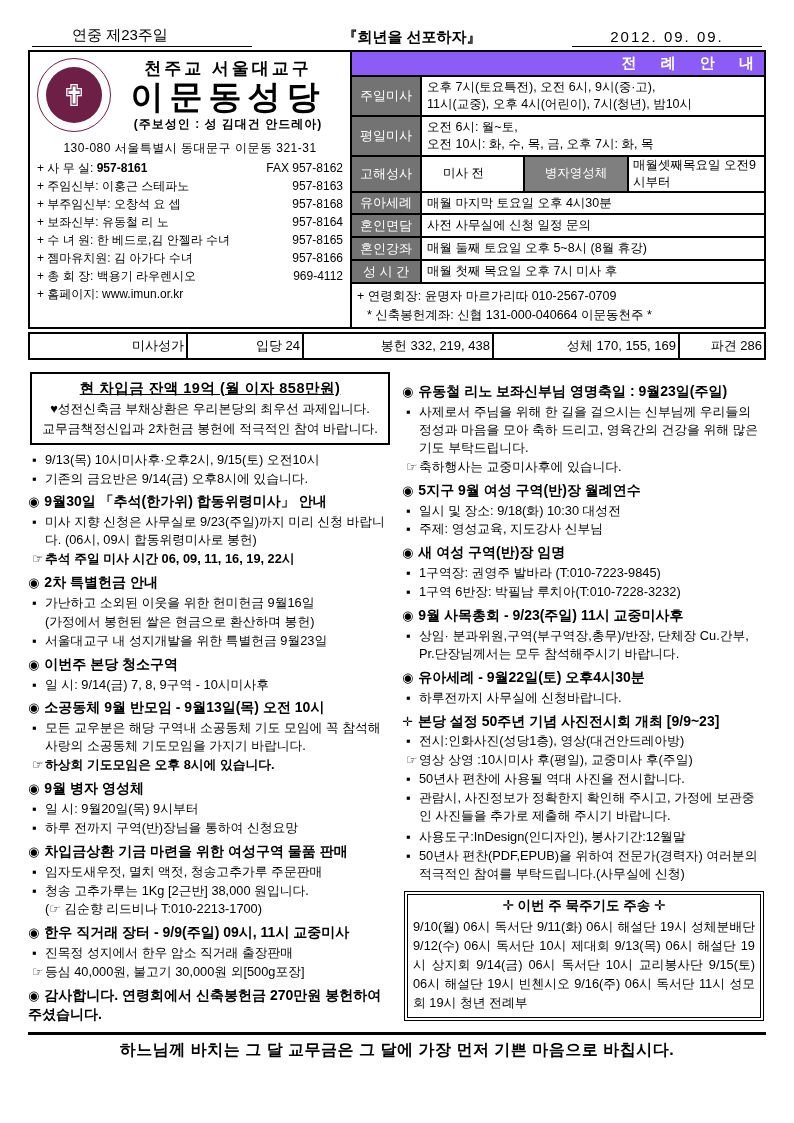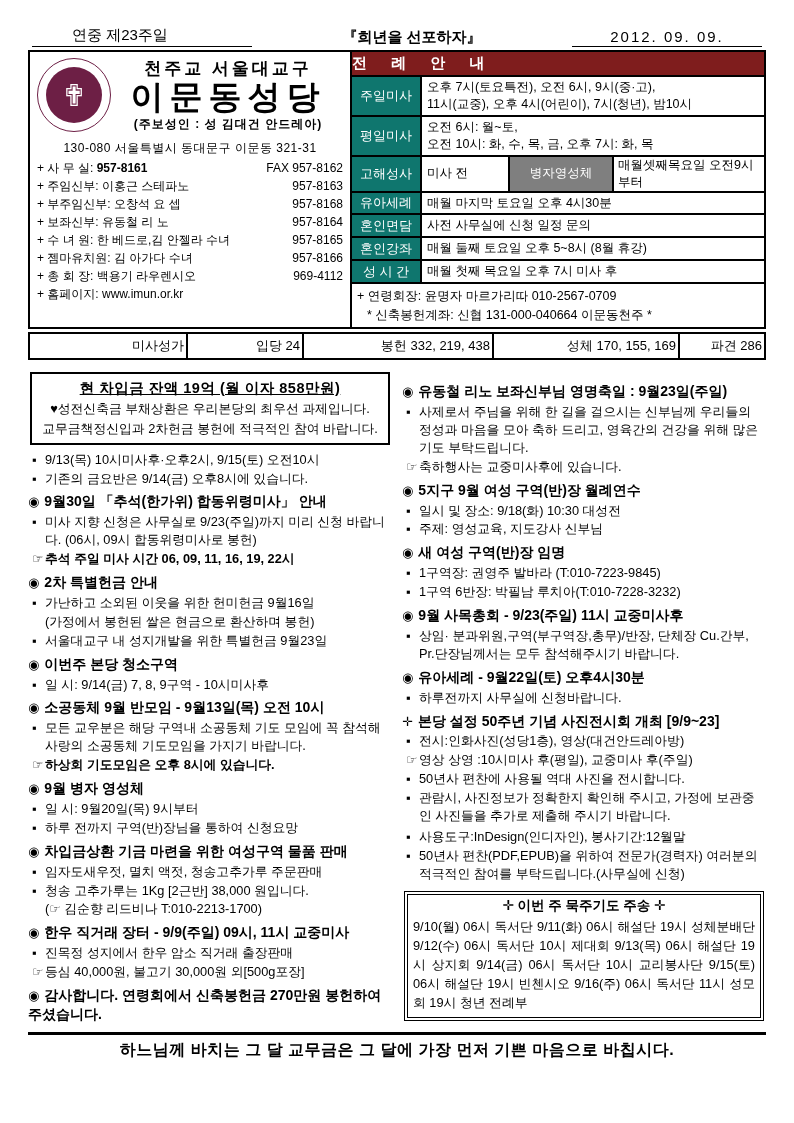--- a/index.html
+++ b/index.html
@@ -27,25 +27,25 @@
   .patron { font-size:12px; font-weight:bold; letter-spacing:1px; margin-top:2px; }
   .address { font-size:12px; text-align:center; margin-top:6px; letter-spacing:0.5px; }
   .contact-list { font-size:12px; margin-top:2px; }
   .contact-row { display:flex; justify-content:space-between; line-height:1.5; }
   .c-left { white-space:nowrap; }
   .c-right { white-space:nowrap; }
   .bold { font-weight:bold; }
 
   
   .right-panel { flex:1; display:flex; flex-direction:column; font-size:12.5px; }
-  .lit-title { background:#7f1d1d; color:#fff; text-align:left; font-weight:bold; font-size:15px; letter-spacing:10px; padding:2px 0; border-bottom:2px solid #000; }
+  .lit-title { background:#8b5cf6; color:#fff; text-align:right; font-weight:bold; font-size:15px; letter-spacing:10px; padding:2px 0; border-bottom:2px solid #000; }
   .lit-row { display:flex; border-bottom:2px solid #000; align-items:stretch; }
-  .lit-label { width:70px; background:#0f766e; color:#fff; font-size:13px; display:flex; align-items:center; justify-content:center; border-right:2px solid #000; flex-shrink:0; text-align:center; }
+  .lit-label { width:70px; background:#737373; color:#fff; font-size:13px; display:flex; align-items:center; justify-content:center; border-right:2px solid #000; flex-shrink:0; text-align:center; }
   .lit-text { flex:1; padding:2px 5px; white-space:pre-line; line-height:1.35; display:flex; align-items:center; }
-  .lit-part-a { width:88px; padding:2px 5px; display:flex; align-items:center; border-right:2px solid #000; flex-shrink:0; }
+  .lit-part-a { width:103px; padding:2px 21px; display:flex; align-items:center; border-right:2px solid #000; flex-shrink:0; }
   .lit-part-b { width:104px; background:#7f7f7f; color:#fff; display:flex; align-items:center; justify-content:center; border-right:2px solid #000; flex-shrink:0; }
   .lit-part-c { flex:1; padding:0 4px; display:flex; align-items:center; }
   .lit-footer { padding:3px 5px 2px 5px; font-size:12.5px; line-height:1.5; flex:1; }
 
   
   .hymn-row { display:flex; border:2px solid #000; margin-top:3px; font-size:13px; text-align:right; }
   .hymn-cell { padding:3px 2px; border-right:2px solid #000; }
   .hymn-cell:last-child { border-right:none; }
   .hc0 { width:158px; } .hc1 { width:116px; } .hc2 { width:190px; } .hc3 { width:186px; } .hc4 { flex:1; }
 

